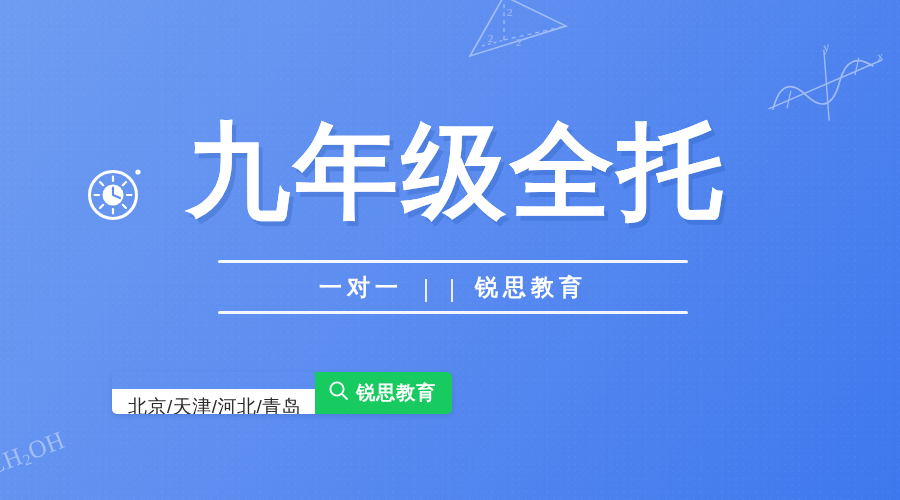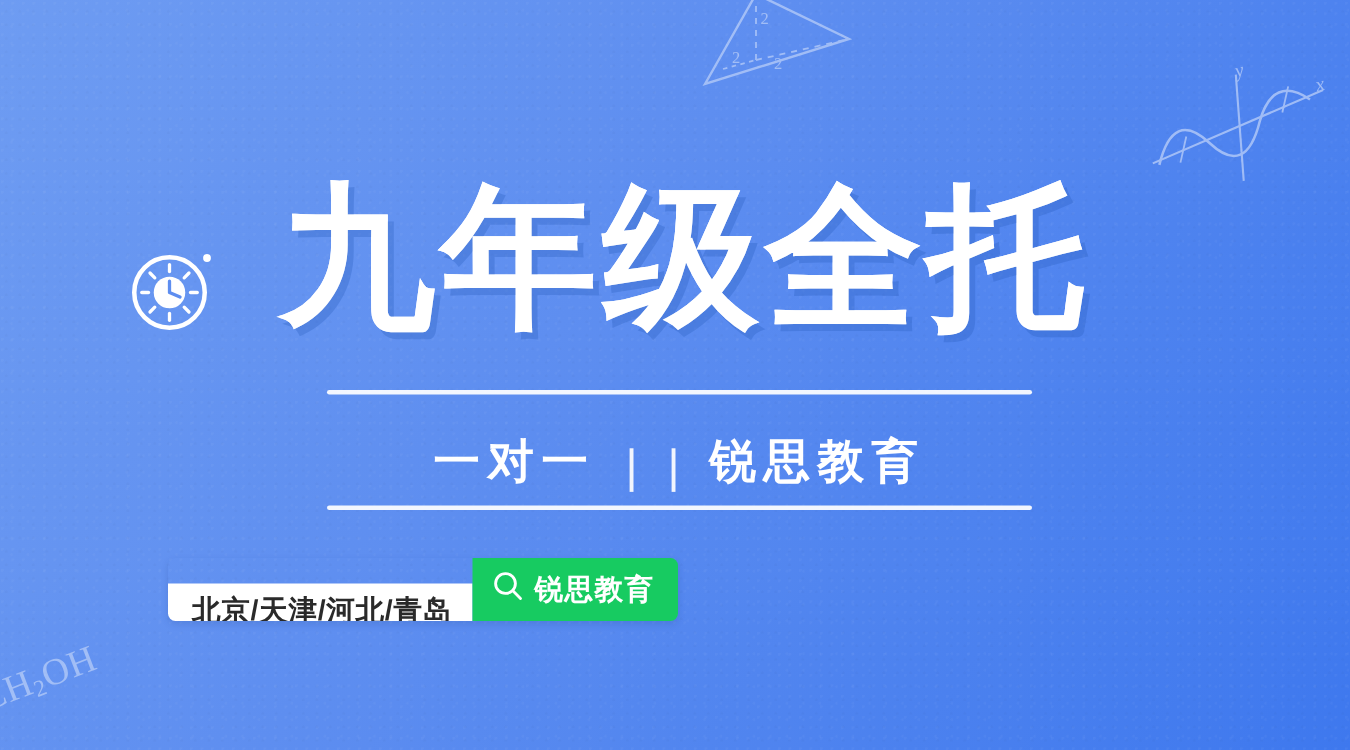--- a/index.html
+++ b/index.html
@@ -88,22 +88,22 @@
     height:3px;
     width:100%;
     background:rgba(255,255,255,.92);
     border-radius:2px;
   }
   .subtitle {
     display:flex;
     align-items:flex-end;
     justify-content:center;
     gap:20px;
-    padding:24px 0 8px;
-    font-size:31px;
+    padding:9px 0 8px;
+    font-size:23px;
     font-weight:700;
     color:#ffffff;
     letter-spacing:5px;
     white-space:nowrap;
   }
   .sep { font-weight:400; opacity:.92; letter-spacing:0; }
 
   
   .badge {
     position:absolute;
@@ -113,21 +113,21 @@
     height:42px;
     border-radius:5px;
     overflow:hidden;
     box-shadow:0 2px 5px rgba(25,60,140,.18);
   }
   .badge-cities {
     display:flex; align-items:center;
     background:#ffffff;
     color:#2A2A2A;
     font-size:19px;
-    font-weight:700;
+    font-weight:400;
     letter-spacing:.5px;
     padding:10px 14px 0 16px;
     white-space:nowrap;
     margin-top:17px;
   }
   .badge-brand {
     display:flex; align-items:center; gap:7px;
     background:#17CB61;
     color:#ffffff;
     font-size:19px;

